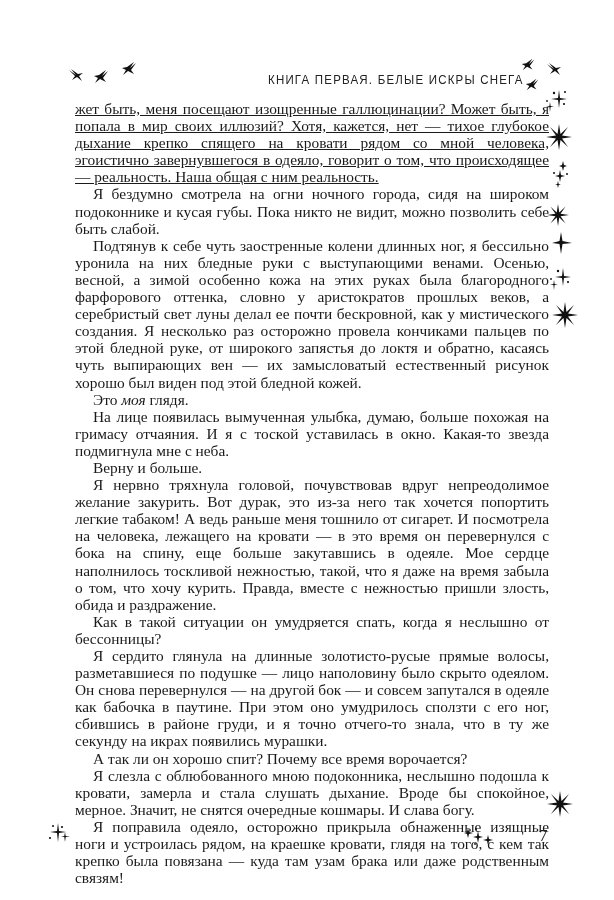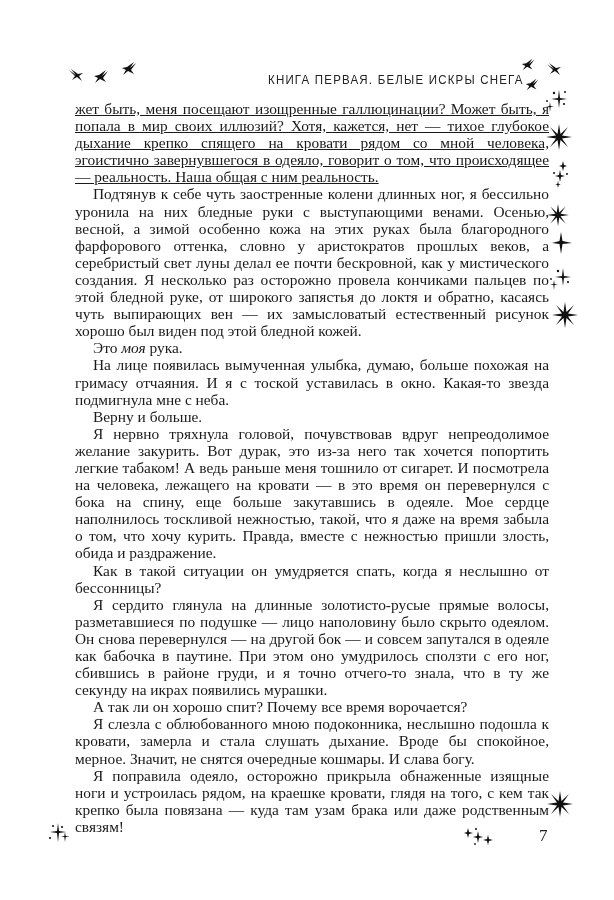--- a/index.html
+++ b/index.html
@@ -48,22 +48,23 @@
     </svg>
   <svg class="orn" style="left:534px;top:62px" width="16" height="14" viewBox="0 0 16 14">
       <path d="M1 2 L8 7 L3 1 L10 6 L15 5 L11 8 L14 13 L9 9 L4 12 L7 8 Z"></path>
     </svg>
   <svg class="orn" style="left:512px;top:78px" width="16" height="14" viewBox="0 0 18 14">
       <path d="M16 1 L10 6 L14 0 L7 5 L2 6 L6 8 L3 13 L8 9 L14 12 L11 8 Z"></path>
     </svg>
 
   <div class="body-text">
     <p class="noindent">жет быть, меня посещают изощренные галлюцинации? Может быть, я попала в мир своих иллюзий? Хотя, кажется, нет — тихое глубокое дыхание крепко спящего на кровати рядом со мной человека, эгоистично завернувшегося в одеяло, говорит о том, что происходящее — реальность. Наша общая с ним реальность.</p>
+    <p>Я бездумно смотрела на огни ночного города, сидя на широком подоконнике и кусая губы. Пока никто не видит, можно позволить себе быть слабой.</p>
     <p>Подтянув к себе чуть заостренные колени длинных ног, я бессильно уронила на них бледные руки с выступающими венами. Осенью, весной, а зимой особенно кожа на этих руках была благородного фарфорового оттенка, словно у аристократов прошлых веков, а серебристый свет луны делал ее почти бескровной, как у мистического создания. Я несколько раз осторожно провела кончиками пальцев по этой бледной руке, от широкого запястья до локтя и обратно, касаясь чуть выпирающих вен — их замысловатый естественный рисунок хорошо был виден под этой бледной кожей.</p>
-    <p><span>Это </span><em>моя</em><span> рука.</span></p>
+    <p><span>Это </span><em>моя</em><span> глядя.</span></p>
     <p>На лице появилась вымученная улыбка, думаю, больше похожая на гримасу отчаяния. И я с тоской уставилась в окно. Какая-то звезда подмигнула мне с неба.</p>
     <p>Верну и больше.</p>
     <p>Я нервно тряхнула головой, почувствовав вдруг непреодолимое желание закурить. Вот дурак, это из-за него так хочется попортить легкие табаком! А ведь раньше меня тошнило от сигарет. И посмотрела на человека, лежащего на кровати — в это время он перевернулся с бока на спину, еще больше закутавшись в одеяле. Мое сердце наполнилось тоскливой нежностью, такой, что я даже на время забыла о том, что хочу курить. Правда, вместе с нежностью пришли злость, обида и раздражение.</p>
     <p>Как в такой ситуации он умудряется спать, когда я неслышно от бессонницы?</p>
     <p>Я сердито глянула на длинные золотисто-русые прямые волосы, разметавшиеся по подушке — лицо наполовину было скрыто одеялом. Он снова перевернулся — на другой бок — и совсем запутался в одеяле как бабочка в паутине. При этом оно умудрилось сползти с его ног, сбившись в районе груди, и я точно отчего-то знала, что в ту же секунду на икрах появились мурашки.</p>
     <p>А так ли он хорошо спит? Почему все время ворочается?</p>
     <p>Я слезла с облюбованного мною подоконника, неслышно подошла к кровати, замерла и стала слушать дыхание. Вроде бы спокойное, мерное. Значит, не снятся очередные кошмары. И слава богу.</p>
     <p>Я поправила одеяло, осторожно прикрыла обнаженные изящные ноги и устроилась рядом, на краешке кровати, глядя на того, с кем так крепко была повязана — куда там узам брака или даже родственным связям!</p>
 
   </div>

